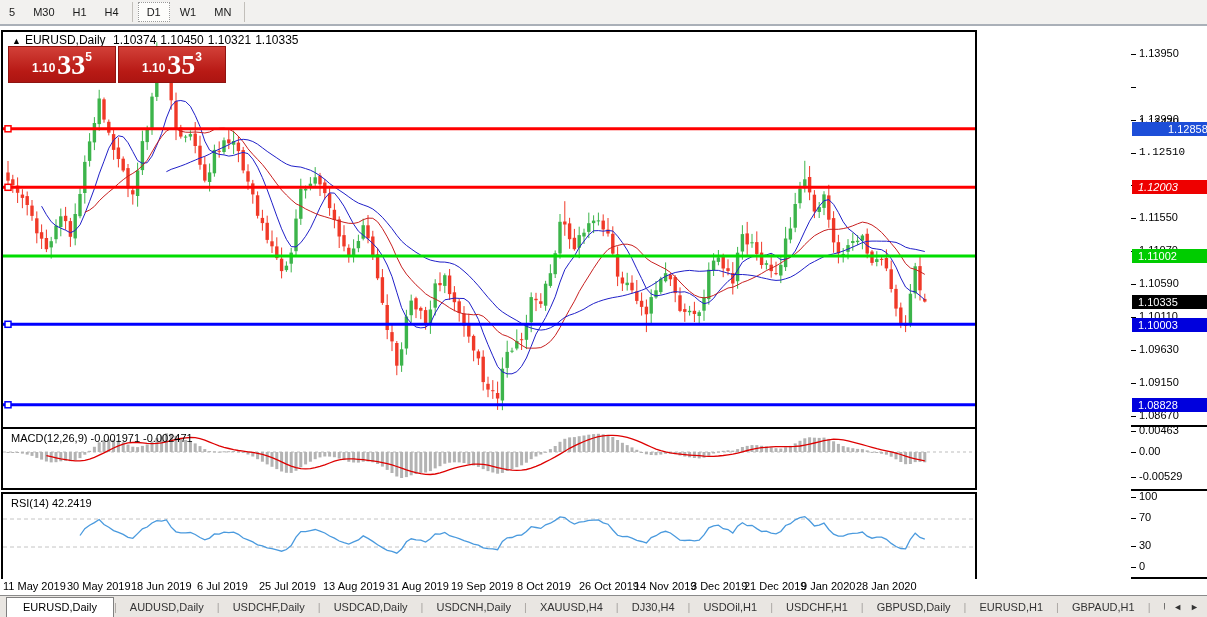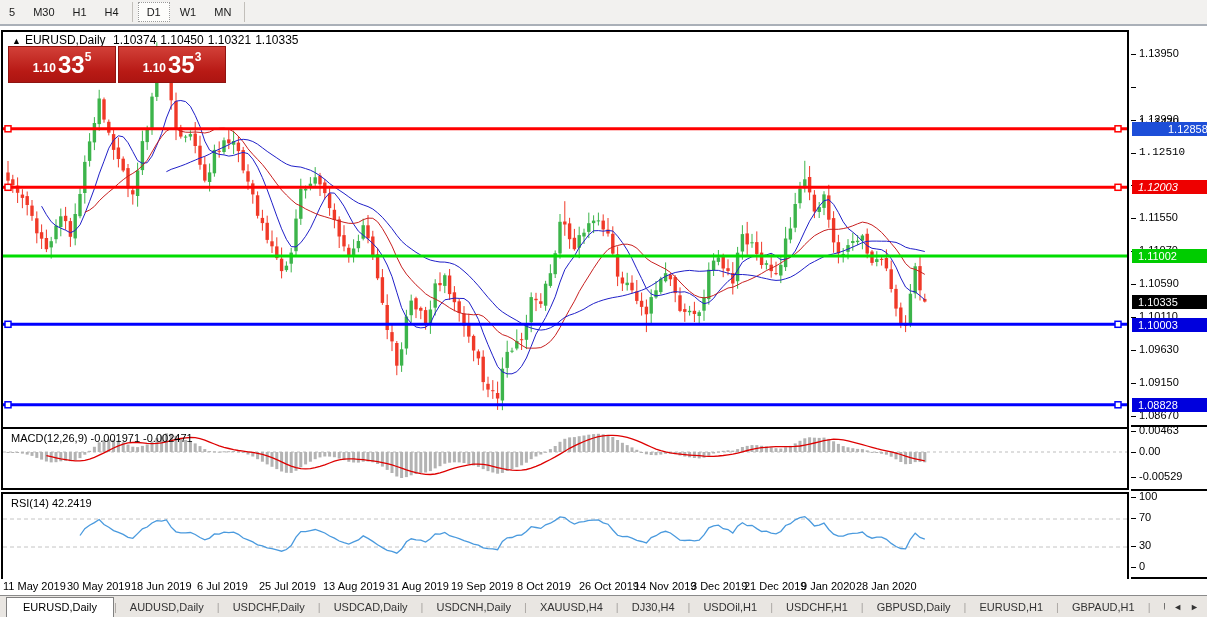--- a/index.html
+++ b/index.html
@@ -10,21 +10,21 @@
   #toolbar{position:absolute;left:0;top:0;width:1207px;height:26px;background:#f2f1ef;
            border-bottom:2px solid #aab0b8;display:flex;align-items:center;box-sizing:border-box;}
   .tf{font-size:11px;color:#1a1a1a;padding:3px 8px;margin:0 1px;cursor:default;}
   .tf.active{background:#fdfdfb;border:1px dotted #9a9a9a;}
   .tbsep{width:1px;height:20px;background:#c2bfba;margin:0 4px;}
   
   #chart-window{position:absolute;left:0;top:26px;width:1207px;height:569px;background:#fff;}
   #chart-header{position:absolute;left:12px;top:7px;font-size:12px;color:#000;z-index:6;white-space:nowrap;}
   #chart-header .arr{font-size:9px;margin-right:4px;}
   #chart-header span{margin-right:4px;}
-  .plot{position:absolute;left:1px;width:1128px;background:#fff;border:2px solid #000;box-sizing:border-box;overflow:hidden;}
+  .plot{position:absolute;left:1px;width:976px;background:#fff;border:2px solid #000;box-sizing:border-box;overflow:hidden;}
   #main-plot{top:4px;height:399px;}
   #macd-plot{top:401px;height:63px;}
   #rsi-plot{top:466px;height:111px;}
   .panel-label{position:absolute;left:8px;top:3px;font-size:11px;color:#000;z-index:4;white-space:nowrap;}
   
   #axis-col{position:absolute;left:1131px;top:0;width:76px;height:569px;background:#fff;font-size:11px;color:#000;}
   .tick{position:absolute;left:8px;white-space:nowrap;}
   .tickdash{position:absolute;left:0;width:5px;height:1px;background:#000;}
   .tag{position:absolute;left:1px;width:70px;color:#fff;font-size:11px;padding:1px 0 1px 6px;z-index:3;}
   .axhline{position:absolute;left:0;width:76px;height:2px;background:#000;}
@@ -41,21 +41,21 @@
   .step{width:17px;background:#eceae6;border:1px solid #b5b2ad;box-sizing:border-box;display:flex;
         align-items:center;justify-content:center;cursor:pointer;padding:0;}
   .tri-dn{width:0;height:0;border-left:4px solid transparent;border-right:4px solid transparent;border-top:5px solid #44598c;}
   .tri-up{width:0;height:0;border-left:4px solid transparent;border-right:4px solid transparent;border-bottom:5px solid #44598c;}
   .vol{flex:1;font-size:14px;color:#000;text-align:right;line-height:27px;padding-right:5px;}
   .row2{display:flex;height:37px;gap:2px;margin-top:1px;}
   .px-panel{flex:1;border:1px solid #8f1411;box-sizing:border-box;color:#fff;cursor:pointer;
             background:linear-gradient(180deg,#d24038 0%,#b81a15 70%,#ad1511 100%);
             display:flex;align-items:center;justify-content:center;}
   .px-small{font-size:12px;font-weight:bold;margin-top:6px;margin-right:2px;}
-  .px-big{font-size:24px;font-weight:bold;line-height:34px;}
+  .px-big{font-size:28px;font-weight:bold;line-height:34px;font-family:Liberation Serif, serif;}
   .px-sup{font-size:12px;font-weight:bold;margin-top:3px;align-self:flex-start;}
   
   #tabbar{position:absolute;left:0;top:595px;width:1207px;height:22px;background:#e9e6e2;
           border-top:1px solid #8a8a8a;display:flex;align-items:stretch;box-sizing:border-box;}
   #tabs{display:flex;align-items:center;overflow:hidden;white-space:nowrap;flex:1;padding-left:6px;}
   .tab{font-size:11px;color:#333;padding:3px 13px;cursor:pointer;}
   .tab.active{background:#fff;border:1px solid #808080;border-bottom:none;color:#000;padding:3px 16px 4px 16px;}
   .tabsep{color:#a7a4a0;font-size:11px;}
   #tab-arrows{display:flex;align-items:center;gap:8px;padding:0 8px;}
   .tarr{font-size:9px;color:#333;cursor:pointer;}

